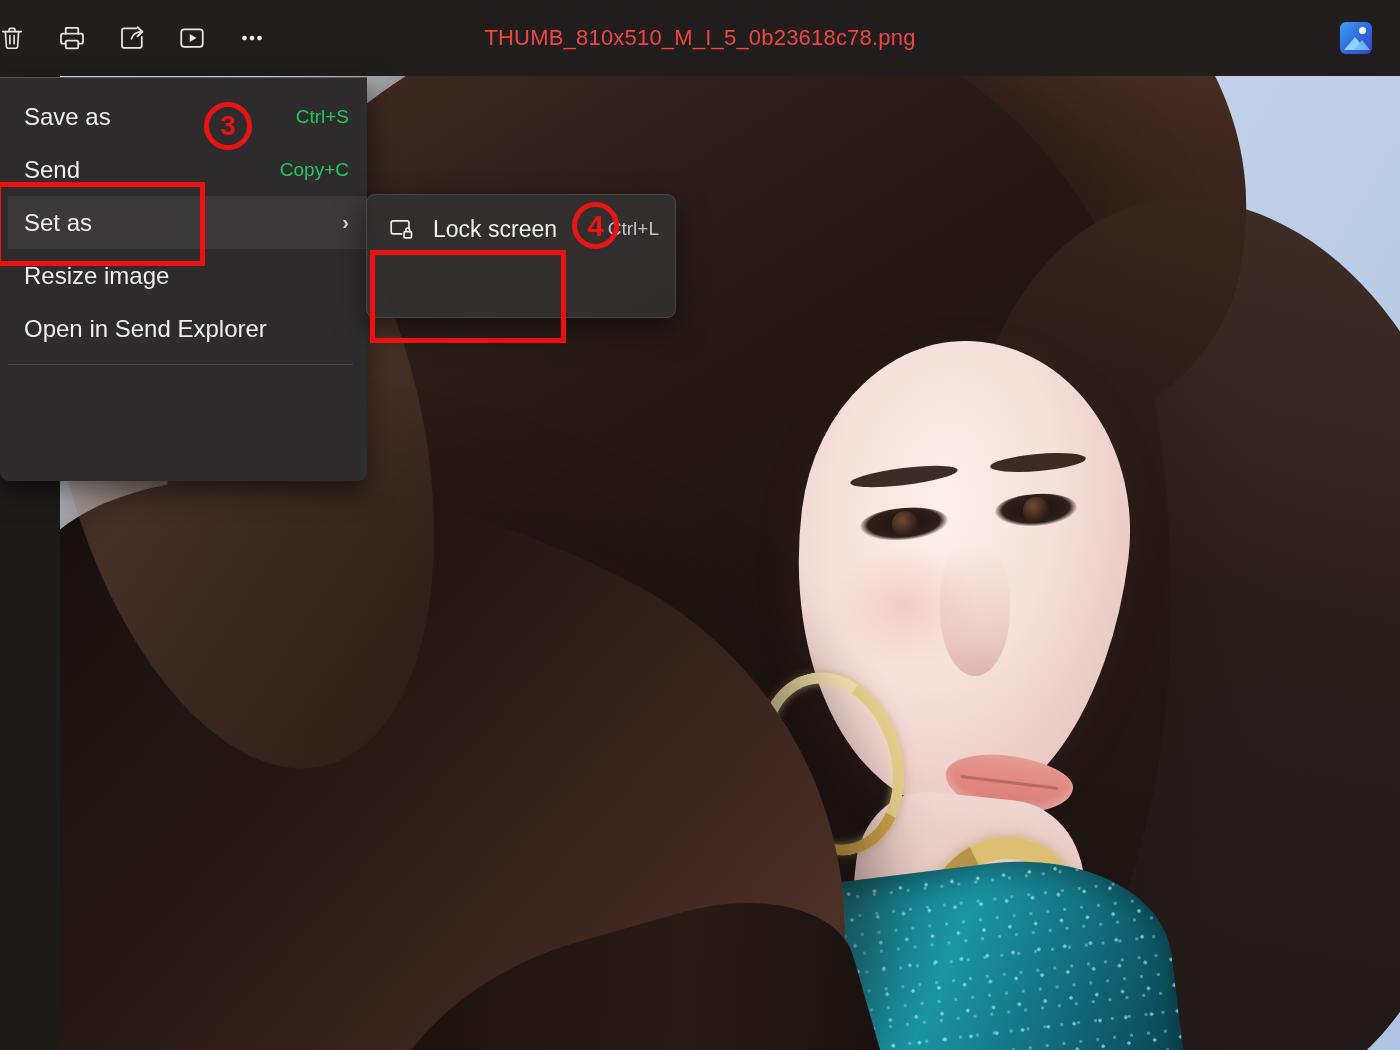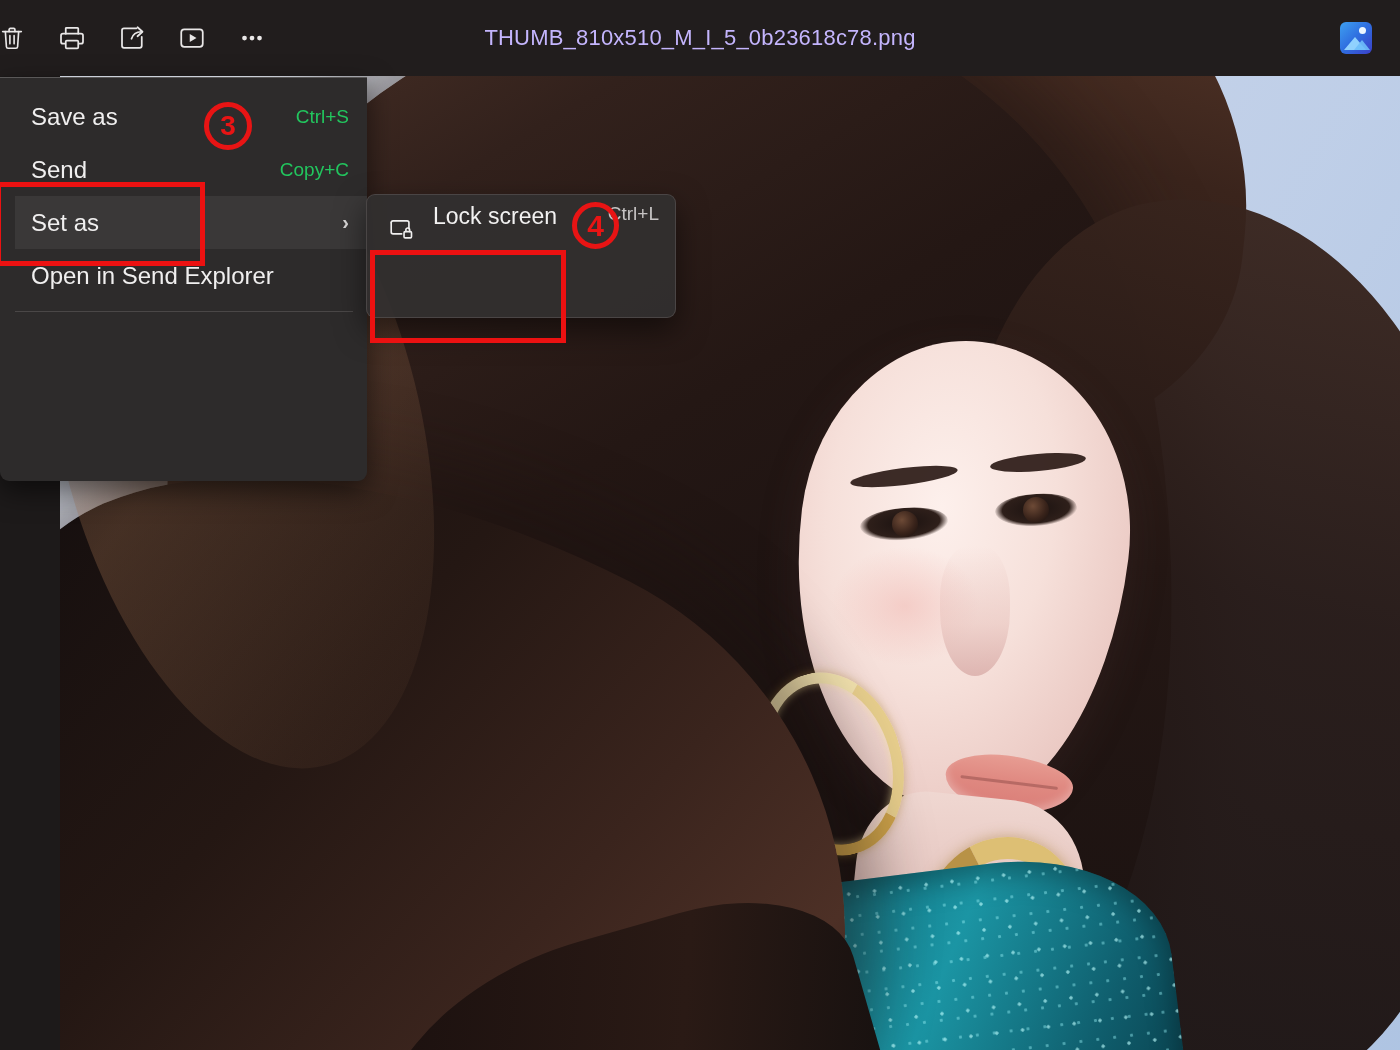--- a/index.html
+++ b/index.html
@@ -170,21 +170,21 @@
   .tb-btn{
     width:60px; height:56px; display:flex; align-items:center; justify-content:center;
     cursor:pointer; border-radius:5px;
   }
   .tb-btn svg{ display:block; }
   #tb-left{ display:flex; align-items:center; padding-left:0; }
   #tb-left .tb-btn:first-child{ margin-left:-18px; }
   #title{
     position:absolute; left:0; right:0; top:0; height:76px;
     display:flex; align-items:center; justify-content:center;
-    color:#c4b5fd; font-size:22px; letter-spacing:.2px; pointer-events:none;
+    color:#ef4444; font-size:22px; letter-spacing:.2px; pointer-events:none;
   }
   #app-icon{
     position:absolute; right:28px; top:22px; width:32px; height:32px; border-radius:6px;
     background:linear-gradient(135deg,#3ea0f0 0%,#2f6fe0 48%,#3b3fc8 100%);
     overflow:hidden; cursor:pointer; z-index:5;
   }
   #app-icon .mount{
     position:absolute; left:4px; bottom:4px; width:0;height:0;
     border-left:11px solid transparent; border-right:11px solid transparent;
     border-bottom:13px solid rgba(150,215,255,.95);
@@ -200,21 +200,21 @@
   }
 
   
   #ctx-menu{
     position:absolute; left:0; top:77px; width:367px; height:404px;
     background:#2d2b2b;
     border-radius:0 0 9px 9px;
     border-top:1px solid #5a5858;
     box-shadow:0 10px 28px rgba(0,0,0,.55);
     z-index:50;
-    padding:12px 0 10px 15px;
+    padding:12px 0 10px 8px;
   }
   .mi{
     position:relative; height:53px; display:flex; align-items:center;
     padding:0 18px 0 16px; color:#f0efef; font-size:24px; cursor:pointer;
   }
   .mi .label{ flex:1; white-space:nowrap; }
   .mi .accel{ color:#22c55e; font-size:19px; }
   .mi .chev{ color:#d8d6d6; font-size:20px; font-weight:700; }
   .mi.selected{ background:#3a3838; }
   .mi-sep{ height:1px; background:#4a4747; margin:9px 14px 9px 0; }
@@ -222,21 +222,21 @@
   
   #sub-menu{
     position:absolute; left:366px; top:194px; width:310px; height:124px;
     background:rgba(50,47,47,.93);
     border:1px solid rgba(120,115,115,.35);
     border-radius:9px;
     box-shadow:0 12px 30px rgba(0,0,0,.5);
     z-index:55; padding:8px 0;
   }
   .smi{
-    height:52px; display:flex; padding:0 16px 0 20px;
+    height:52px; display:flex; align-items:center; padding:0 16px 0 20px;
     color:#f2f1f1; font-size:23px; cursor:pointer;
   }
   .smi .ico{ width:46px; display:flex; align-items:center; }
   .smi .label{ flex:1; white-space:nowrap; }
   .smi .accel{ color:#c6c3c3; font-size:19px; }
 
   
   .anno-box{
     position:absolute; border:5px solid #ec1111; z-index:70; pointer-events:none;
   }
@@ -356,20 +356,23 @@
   <div class="mi">
     <span class="label">Send</span>
     <span class="accel">Copy+C</span>
   </div>
 
   <div class="mi selected">
     <span class="label">Set as</span>
     <span class="chev">›</span>
   </div>
 
+  <div class="mi">
+    <span class="label">Resize image</span>
+  </div>
 
   <div class="mi">
     <span class="label">Open in Send Explorer</span>
   </div>
 
   <div class="mi-sep"></div>
 
 
 
 </div>

